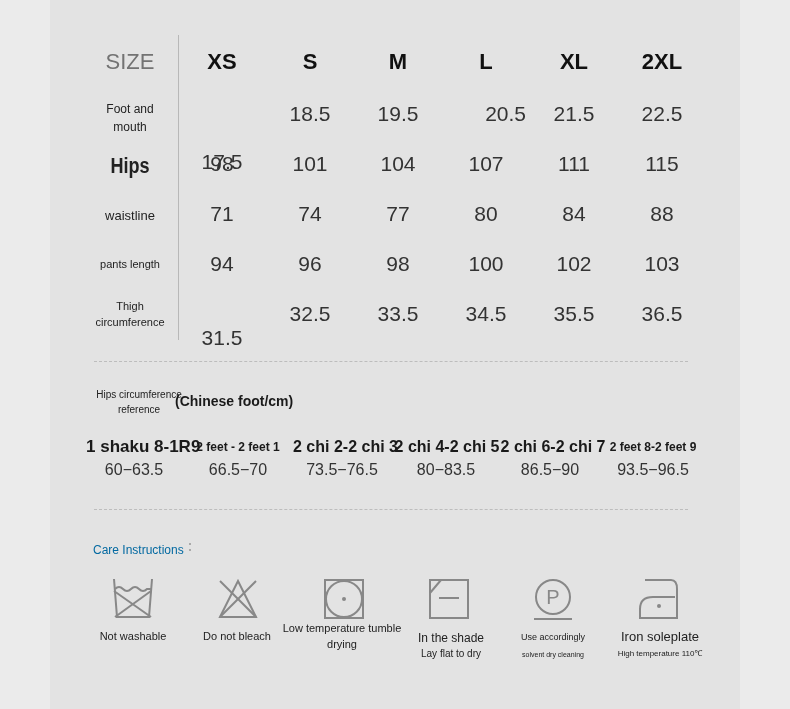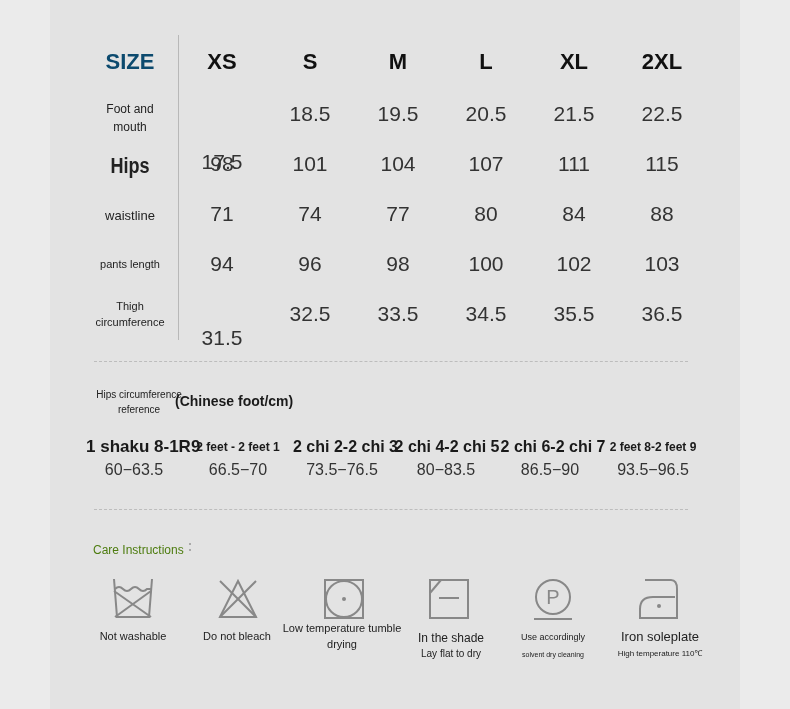--- a/index.html
+++ b/index.html
@@ -53,39 +53,39 @@
   .care-label {
     position: absolute; text-align: center; color: #222; white-space: nowrap;
   }
 </style>
 </head>
 <body>
 
 <div class="panel"></div>
 
 <div>
-  <div class="abs" style="left:90px; top:48px; width:80px; text-align:center; font-size:22px; font-weight:bold; line-height:28px; color:#0c4a6e;">SIZE</div>
+  <div class="abs" style="left:90px; top:48px; width:80px; text-align:center; font-size:22px; font-weight:normal; line-height:28px; color:#737373;">SIZE</div>
   <div class="vline"></div>
 
   <div class="hdr" style="left:222px;">XS</div>
   <div class="hdr" style="left:310px;">S</div>
   <div class="hdr" style="left:398px;">M</div>
   <div class="hdr" style="left:486px;">L</div>
   <div class="hdr" style="left:574px;">XL</div>
   <div class="hdr" style="left:662px;">2XL</div>
 
   <div>
     <div class="rowlabel" style="top:100px; font-size:12px; line-height:18px;">
       <div>Foot and</div>
       <div>mouth</div>
     </div>
     <div class="cell" style="left:222px; top:108px;margin-top:40px;">17.5</div>
     <div class="cell" style="left:310px; top:100px;">18.5</div>
     <div class="cell" style="left:398px; top:100px;">19.5</div>
-    <div class="cell" style="left:486px; top:100px;">20.5</div>
+    <div class="cell" style="left:486px; top:100px;text-align:right;">20.5</div>
     <div class="cell" style="left:574px; top:100px;">21.5</div>
     <div class="cell" style="left:662px; top:100px;">22.5</div>
   </div>
 
   <div>
     <div class="rowlabel" style="top:152px; font-size:22px; font-weight:bold; line-height:28px;">
       <div style="transform:scaleX(0.82);">Hips</div>
     </div>
     <div class="cell" style="left:222px; top:150px;">98</div>
     <div class="cell" style="left:310px; top:150px;">101</div>
@@ -153,21 +153,21 @@
   <div class="waist-bot" style="left:188px; width:100px;">66.5−70</div>
   <div class="waist-bot" style="left:292px; width:100px;">73.5−76.5</div>
   <div class="waist-bot" style="left:396px; width:100px;">80−83.5</div>
   <div class="waist-bot" style="left:500px; width:100px;">86.5−90</div>
   <div class="waist-bot" style="left:603px; width:100px;">93.5−96.5</div>
 </div>
 
 <div class="dash" style="top:509px;"></div>
 
 <div>
-  <div class="abs" style="left:93px; top:542px; font-size:12px; line-height:16px; color:#4d7c0f; white-space:nowrap;">Care Instructions</div>
+  <div class="abs" style="left:93px; top:542px; font-size:12px; line-height:16px; color:#0369a1; white-space:nowrap;">Care Instructions</div>
   <div class="abs" style="left:189px; top:543px; width:2px; height:2px; background:#aaa;"></div>
   <div class="abs" style="left:189px; top:549px; width:2px; height:2px; background:#aaa;"></div>
 
   <svg class="care-icon" style="left:111px;" viewBox="0 0 44 44">
     <g fill="none" stroke="#888" stroke-width="2">
       <path d="M3 2 L6 40 L38 40 L41 2"></path>
       <path d="M4 12 Q8 8 12 12 Q16 16 20 12 Q24 8 28 12 Q32 16 36 12 L40 12"></path>
       <path d="M3 14 L40 40"></path>
       <path d="M40 14 L4 40"></path>
     </g>

